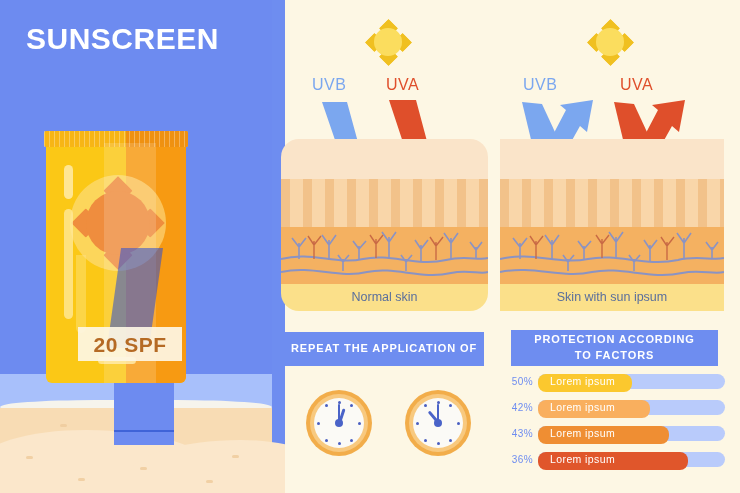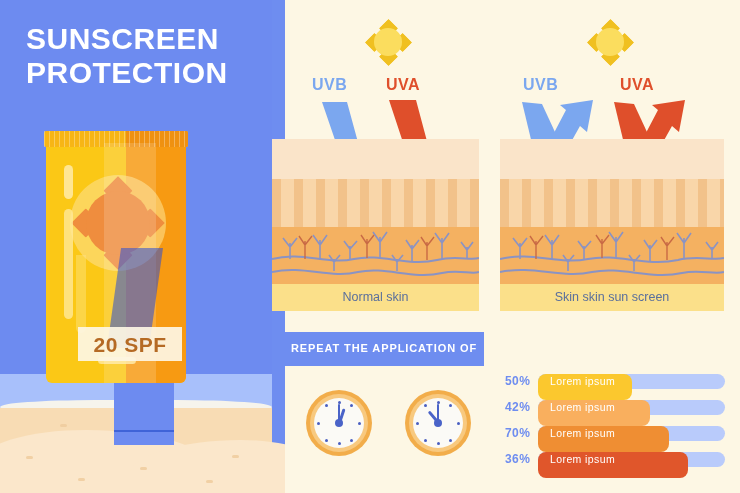--- a/index.html
+++ b/index.html
@@ -42,65 +42,65 @@
   .tube .sunmark .disc{position:absolute;left:16px;top:16px;width:64px;height:64px;border-radius:50%;background:#ef8d3e;}
 
   .spf-label{position:absolute;left:78px;top:327px;width:104px;height:34px;background:#fdf6e5;opacity:.92;}
   .spf-text{position:absolute;left:78px;top:330px;width:104px;height:30px;line-height:30px;text-align:center;
             color:#b56a24;font-weight:bold;font-size:21px;letter-spacing:.5px;}
   .cap-tint{position:absolute;left:114px;top:248px;width:42px;height:100px;background:rgba(42,76,214,.55);
             border-radius:0 0 6px 0;transform:skewX(-8deg);}
 
   
   .skin-panel{position:absolute;top:139px;width:207px;height:172px;overflow:hidden;}
-  .skin-panel.left{left:272px;}
+  .skin-panel.left{left:281px;border-radius:18px;}
   .skin-panel.right{left:500px;width:224px;}
   .layer{position:absolute;left:0;width:100%;}
   .l-epi{top:0;height:40px;background:#fae4c9;}
   .l-tex{top:40px;height:48px;background:#f9d6a9;}
   .l-derm{top:88px;height:57px;background:#f4b161;}
   .l-base{top:145px;height:27px;background:#fbe08a;}
   .tex-dots{position:absolute;left:0;top:40px;width:100%;height:48px;
     background-image:repeating-linear-gradient(90deg,#f0bb80 0 9px,transparent 9px 22px);
     background-size:22px 16px;opacity:.75;}
   .panel-label{position:absolute;left:0;top:145px;width:100%;height:27px;line-height:27px;text-align:center;
                color:#5a6f9c;font-size:12.5px;font-weight:normal;}
   .sunscreen-layer{position:absolute;left:0;top:-8px;width:100%;height:9px;background:#fbc816;}
 
   svg.overlay{position:absolute;left:0;top:0;overflow:visible;}
 
   
   .sun-icon{position:absolute;width:40px;height:40px;}
   .sun-icon .sray{position:absolute;left:50%;top:50%;width:13px;height:13px;margin:-6.5px 0 0 -6.5px;background:#f0c020;}
   .sun-icon .sdisc{position:absolute;left:6px;top:6px;width:28px;height:28px;border-radius:50%;background:#fbdd5e;}
 
-  .uv-label{position:absolute;font-size:16px;font-weight:bold;letter-spacing:.5px;}
+  .uv-label{position:absolute;font-size:16px;font-weight:normal;letter-spacing:.5px;}
 
   
   .blue-box{position:absolute;background:#6e8df0;color:#ffffff;text-align:center;
             font-size:11px;font-weight:bold;letter-spacing:.9px;text-transform:uppercase;line-height:1.45;
             display:flex;align-items:center;justify-content:center;}
   #repeat-box{left:284px;top:332px;width:200px;height:34px;}
   #factors-box{left:511px;top:330px;width:207px;height:36px;}
 
   
   .clock{position:absolute;width:66px;height:66px;}
   .clock .rim{position:absolute;left:0;top:0;width:66px;height:66px;border-radius:50%;background:#f2ad4a;}
   .clock .rim-in{position:absolute;left:4px;top:4px;width:58px;height:58px;border-radius:50%;background:#f8c97f;}
   .clock .face{position:absolute;left:8px;top:8px;width:50px;height:50px;border-radius:50%;background:#fbfaf6;}
   .clock .tick{position:absolute;width:3px;height:3px;border-radius:50%;background:#4a5fc1;}
   .clock .hand{position:absolute;background:#4a63c8;border-radius:2px;transform-origin:bottom center;}
   .clock .pin{position:absolute;left:29px;top:29px;width:8px;height:8px;border-radius:50%;background:#4a63c8;}
 
   
   .prow{position:absolute;left:505px;height:17px;}
-  .pct{position:absolute;left:0;top:0;width:28px;height:17px;line-height:17px;text-align:left;
-       color:#6e8df0;font-size:12px;font-weight:bold;letter-spacing:.4px;}
+  .pct{position:absolute;left:0;top:0;width:28px;height:17px;line-height:17px;text-align:right;
+       color:#6e8df0;font-size:10px;font-weight:normal;letter-spacing:.4px;}
   .ptrack{position:absolute;left:33px;top:1px;width:187px;height:15px;border-radius:8px;background:#b9cbfb;}
-  .pfill{position:absolute;left:0;top:0;height:26px;border-radius:8px;}
+  .pfill{position:absolute;left:0;top:0;height:18px;border-radius:8px;}
   .plabel{position:absolute;left:12px;top:0;height:15px;line-height:15px;color:#ffffff;font-size:10.5px;
           letter-spacing:.4px;white-space:nowrap;}
 </style>
 </head>
 <body>
 
 <div id="infographic">
 
   <div class="left-panel">
     <div class="sky"></div>
@@ -111,21 +111,20 @@
     <div class="dune2"></div>
     <div class="sand-dot" style="left:26px;top:456px;"></div>
     <div class="sand-dot" style="left:78px;top:478px;"></div>
     <div class="sand-dot" style="left:140px;top:467px;"></div>
     <div class="sand-dot" style="left:206px;top:480px;"></div>
     <div class="sand-dot" style="left:232px;top:455px;"></div>
     <div class="sand-dot" style="left:60px;top:424px;"></div>
 
     <div class="title">
       <div>SUNSCREEN</div>
-      <div>PROTECTION</div>
     </div>
 
     <div class="tube">
       <div class="cap"></div>
       <div class="cap-line"></div>
       <div class="body"></div>
       <div class="body-shade"></div>
       <div class="drip"></div>
 
       <div class="sunmark">
@@ -259,21 +258,21 @@
         <path d="M68,132 L68,120 M68,123 L63,116 M68,123 L74,116"></path>
         <path d="M134,132 L134,120 M134,123 L129,116 M134,123 L140,116"></path>
       </g>
       <g stroke="#c96a45" stroke-width="1.4" fill="none">
         <path d="M36,120 L36,102 M36,106 L30,97 M36,106 L43,97"></path>
         <path d="M102,119 L102,100 M102,105 L96,96 M102,105 L109,96"></path>
         <path d="M167,121 L167,103 M167,107 L161,98 M167,107 L174,98"></path>
       </g>
     </svg>
     <div class="layer l-base"></div>
-    <div class="panel-label">Skin skin sun screen</div>
+    <div class="panel-label">Skin with sun ipsum</div>
   </div>
 
   <div class="blue-box" id="repeat-box">
     <div>
       <div>REPEAT THE APPLICATION OF</div>
     </div>
   </div>
 
   <div class="clock" style="left:306px;top:390px;">
     <div class="rim"></div>
@@ -302,41 +301,47 @@
     <div class="tick" style="left:44px;top:49px;"></div>
     <div class="tick" style="left:31.5px;top:52px;"></div>
     <div class="tick" style="left:19px;top:49px;"></div>
     <div class="tick" style="left:11px;top:31.5px;"></div>
     <div class="tick" style="left:19px;top:14px;"></div>
     <div class="hand" style="left:32px;top:14px;width:2.4px;height:19px;"></div>
     <div class="hand" style="left:32px;top:18px;width:2.8px;height:15px;transform:rotate(-40deg);"></div>
     <div class="pin"></div>
   </div>
 
+  <div class="blue-box" id="factors-box">
+    <div>
+      <div>PROTECTION ACCORDING</div>
+      <div>TO FACTORS</div>
+    </div>
+  </div>
 
   <div class="prow" style="top:373px;">
     <span class="pct">50%</span>
     <div class="ptrack">
       <div class="pfill" id="fill-0" style="width: 50%; background: rgb(251, 200, 46);">
         <span class="plabel">Lorem ipsum</span>
       </div>
     </div>
   </div>
 
   <div class="prow" style="top:399px;">
     <span class="pct">42%</span>
     <div class="ptrack">
       <div class="pfill" id="fill-1" style="width: 60%; background: rgb(249, 175, 94);">
         <span class="plabel">Lorem ipsum</span>
       </div>
     </div>
   </div>
 
   <div class="prow" style="top:425px;">
-    <span class="pct">70%</span>
+    <span class="pct">43%</span>
     <div class="ptrack">
       <div class="pfill" id="fill-2" style="width: 70%; background: rgb(239, 142, 51);">
         <span class="plabel">Lorem ipsum</span>
       </div>
     </div>
   </div>
 
   <div class="prow" style="top:451px;">
     <span class="pct">36%</span>
     <div class="ptrack">

